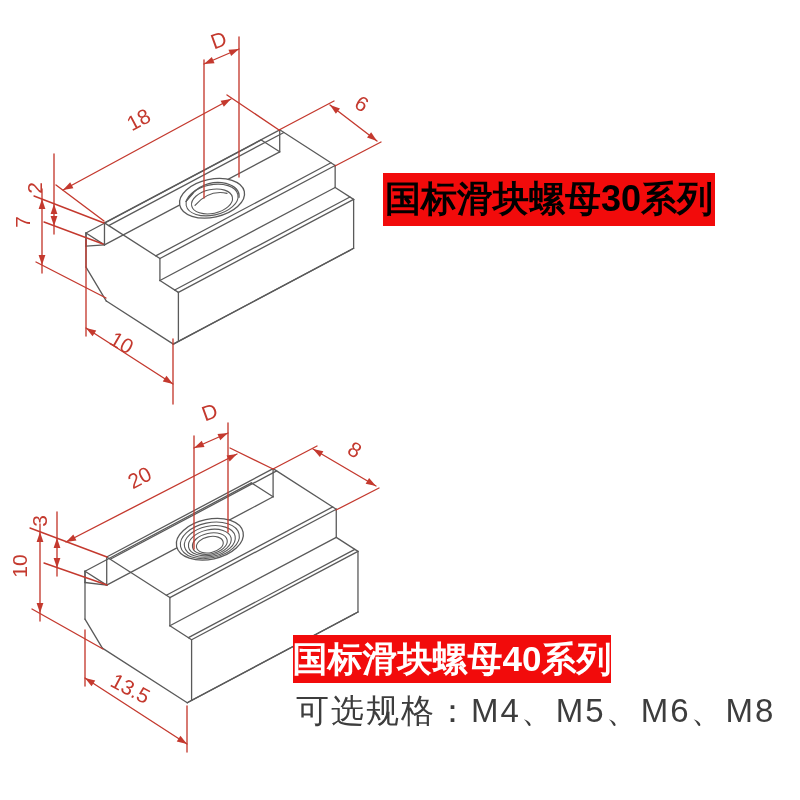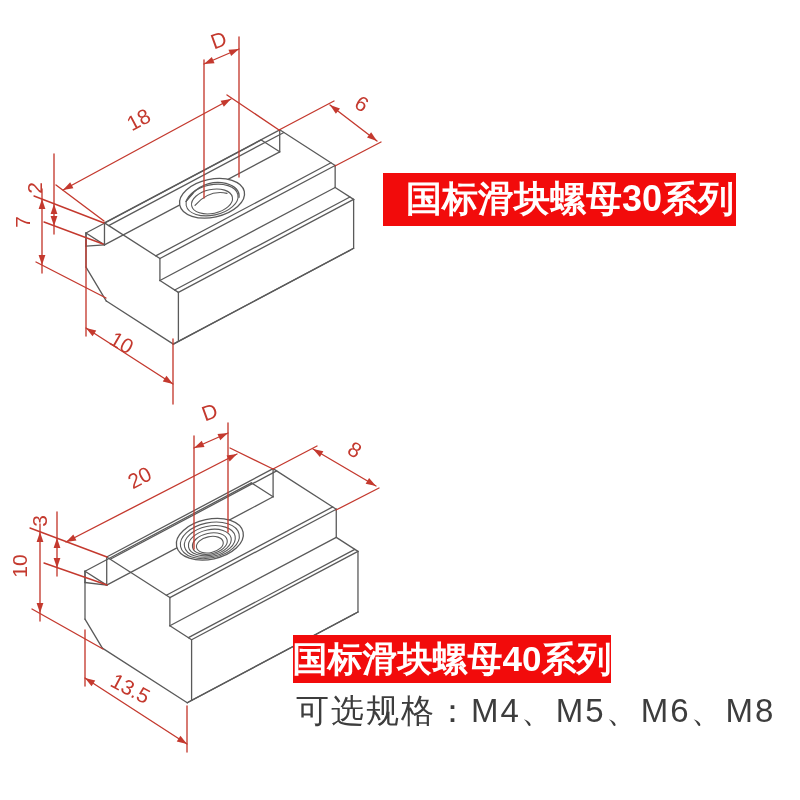--- a/index.html
+++ b/index.html
@@ -172,17 +172,17 @@
     <g>
       <text class="dim" transform="translate(212,419) rotate(-20)" fill="#c4392e">D</text>
       <text class="dim" transform="translate(143,484) rotate(-28)" fill="#c4392e">20</text>
       <text class="dim" transform="translate(351,456) rotate(31)" fill="#c4392e">8</text>
       <text class="dim" transform="translate(47,521) rotate(-90)" fill="#c4392e">3</text>
       <text class="dim" transform="translate(27,566) rotate(-90)" fill="#c4392e">10</text>
       <text class="dim" transform="translate(127,695) rotate(28)" fill="#c4392e">13.5</text>
     </g>
   </svg>
 
-  <div class="banner" id="banner30" style="background: rgb(242, 11, 11); color: #ffffff; padding-left: 21px;">国标滑块螺母30系列</div>
+  <div class="banner" id="banner30" style="background: rgb(242, 11, 11); color: #000000;">国标滑块螺母30系列</div>
 
   <div class="banner" id="banner40" style="background: rgb(242, 11, 11); color: rgb(255, 255, 255);">国标滑块螺母40系列</div>
   <div class="spec" id="spec40" style="color: rgb(61, 61, 61);">可选规格：M4、M5、M6、M8</div>
 </div>
 
 </body></html>

